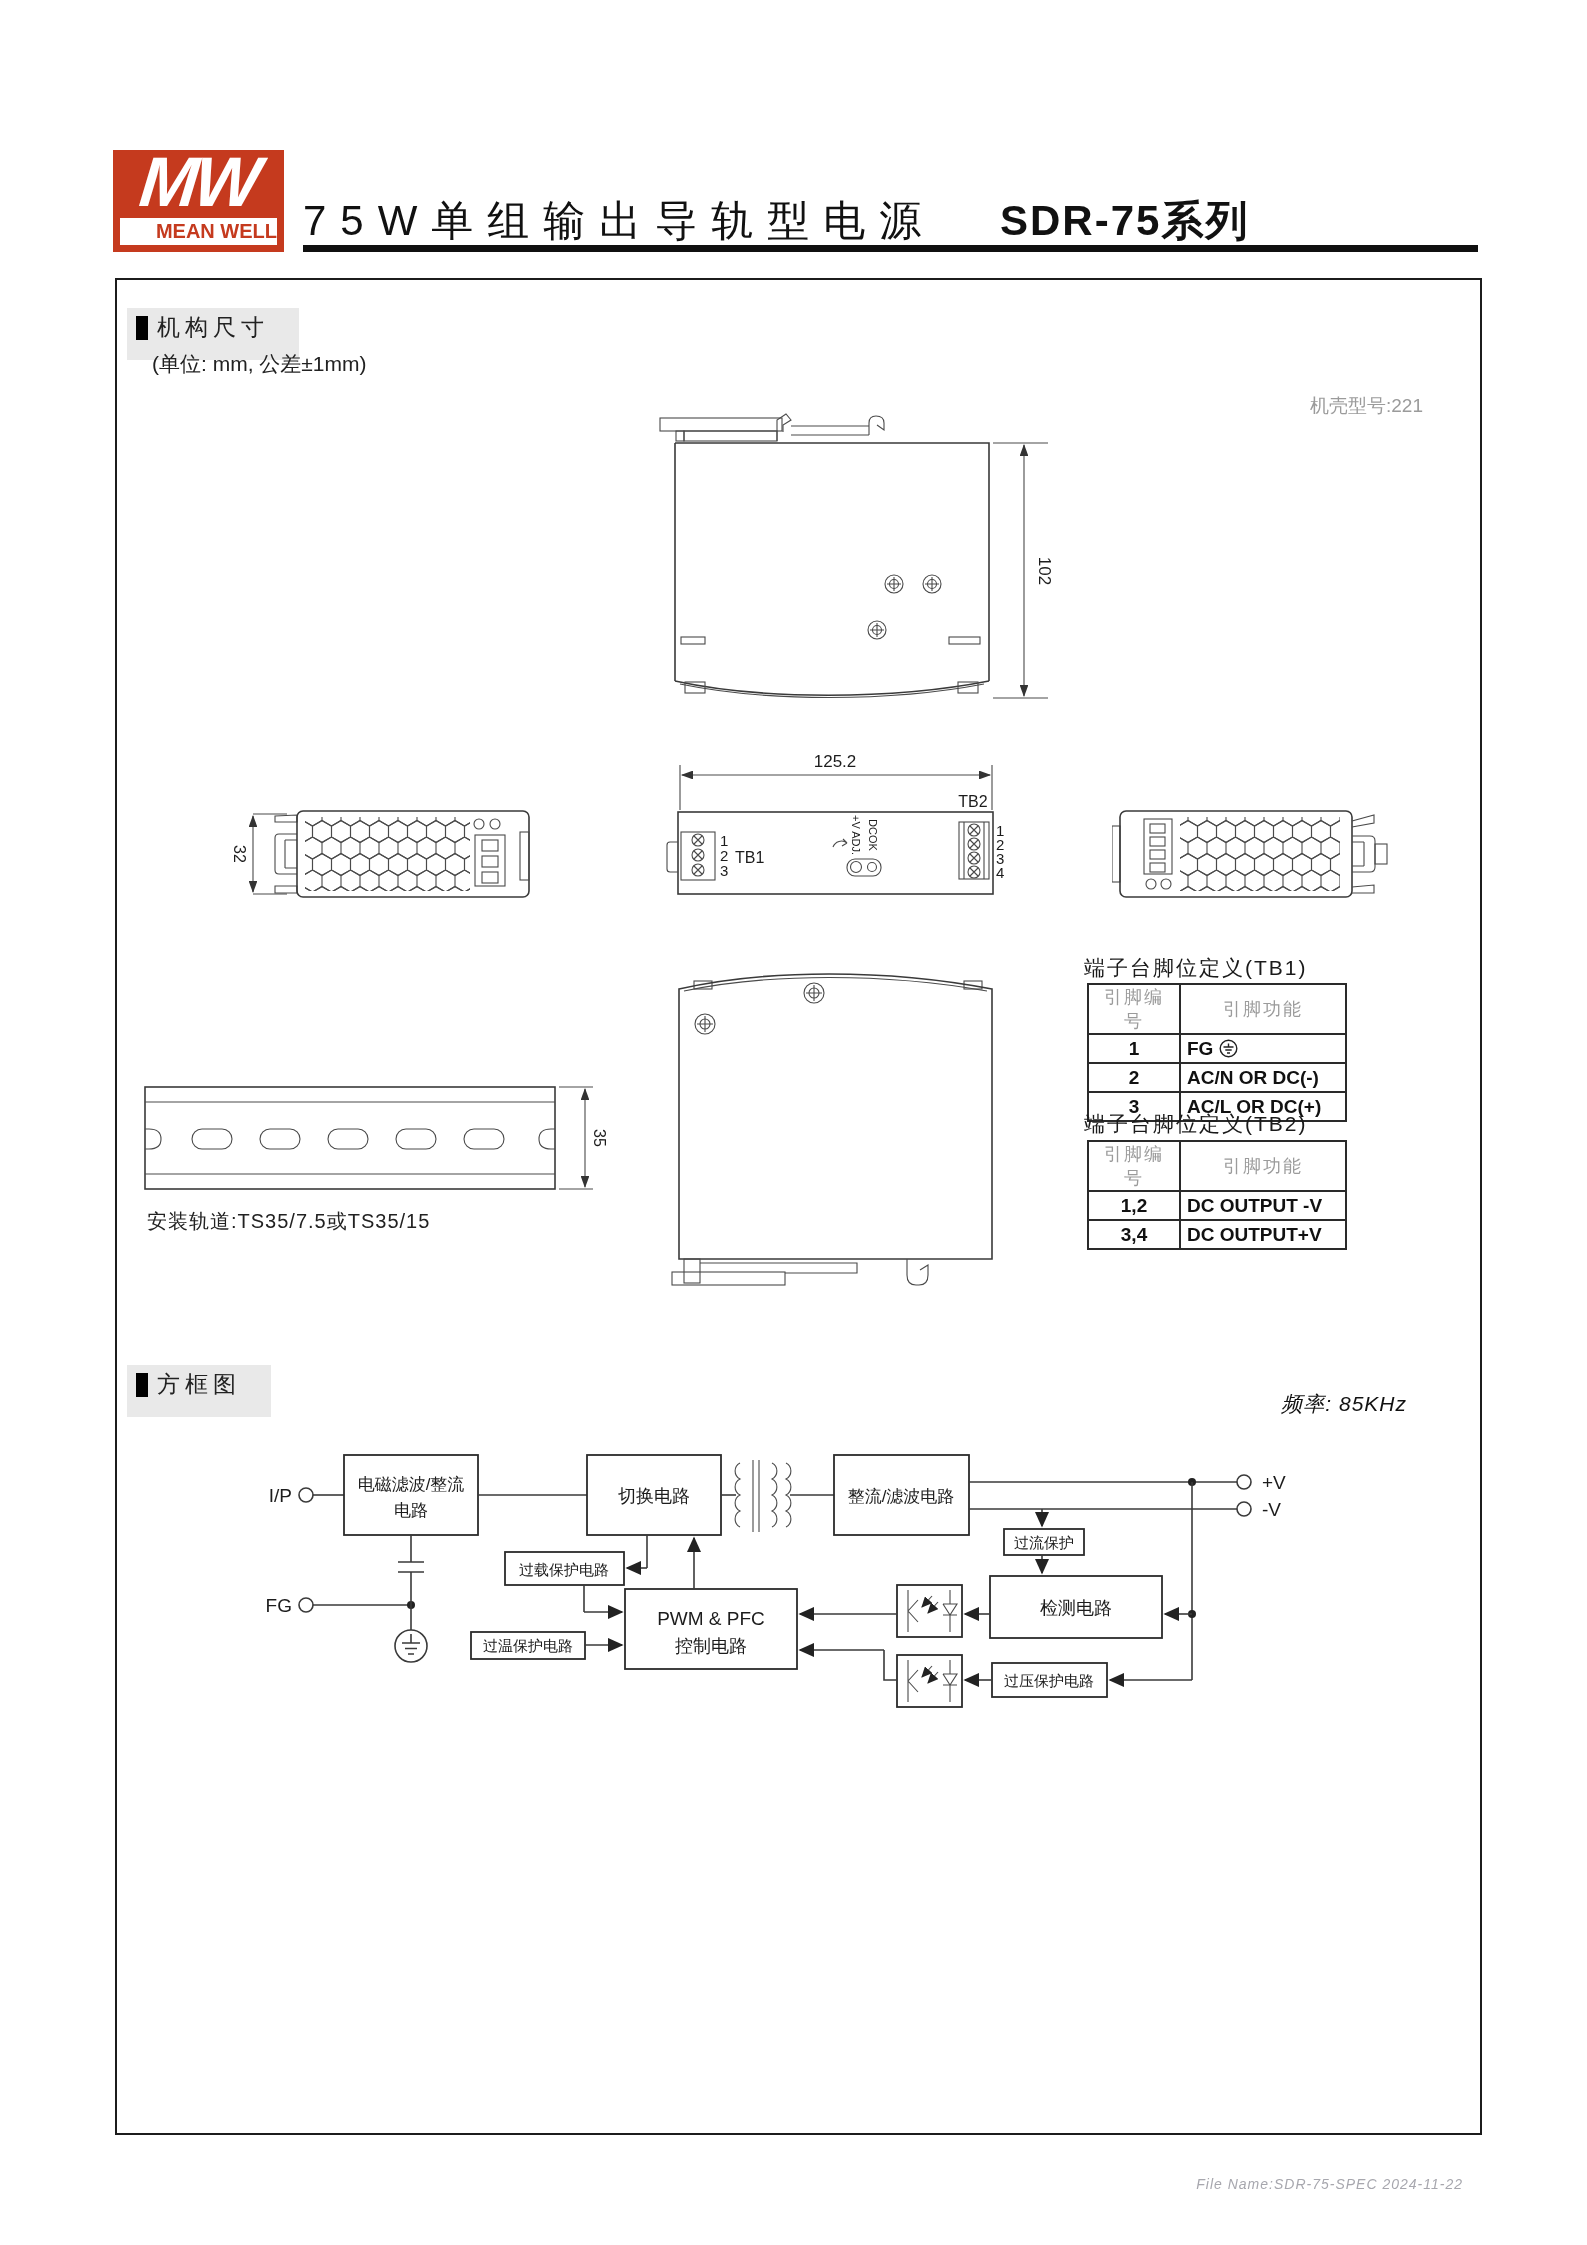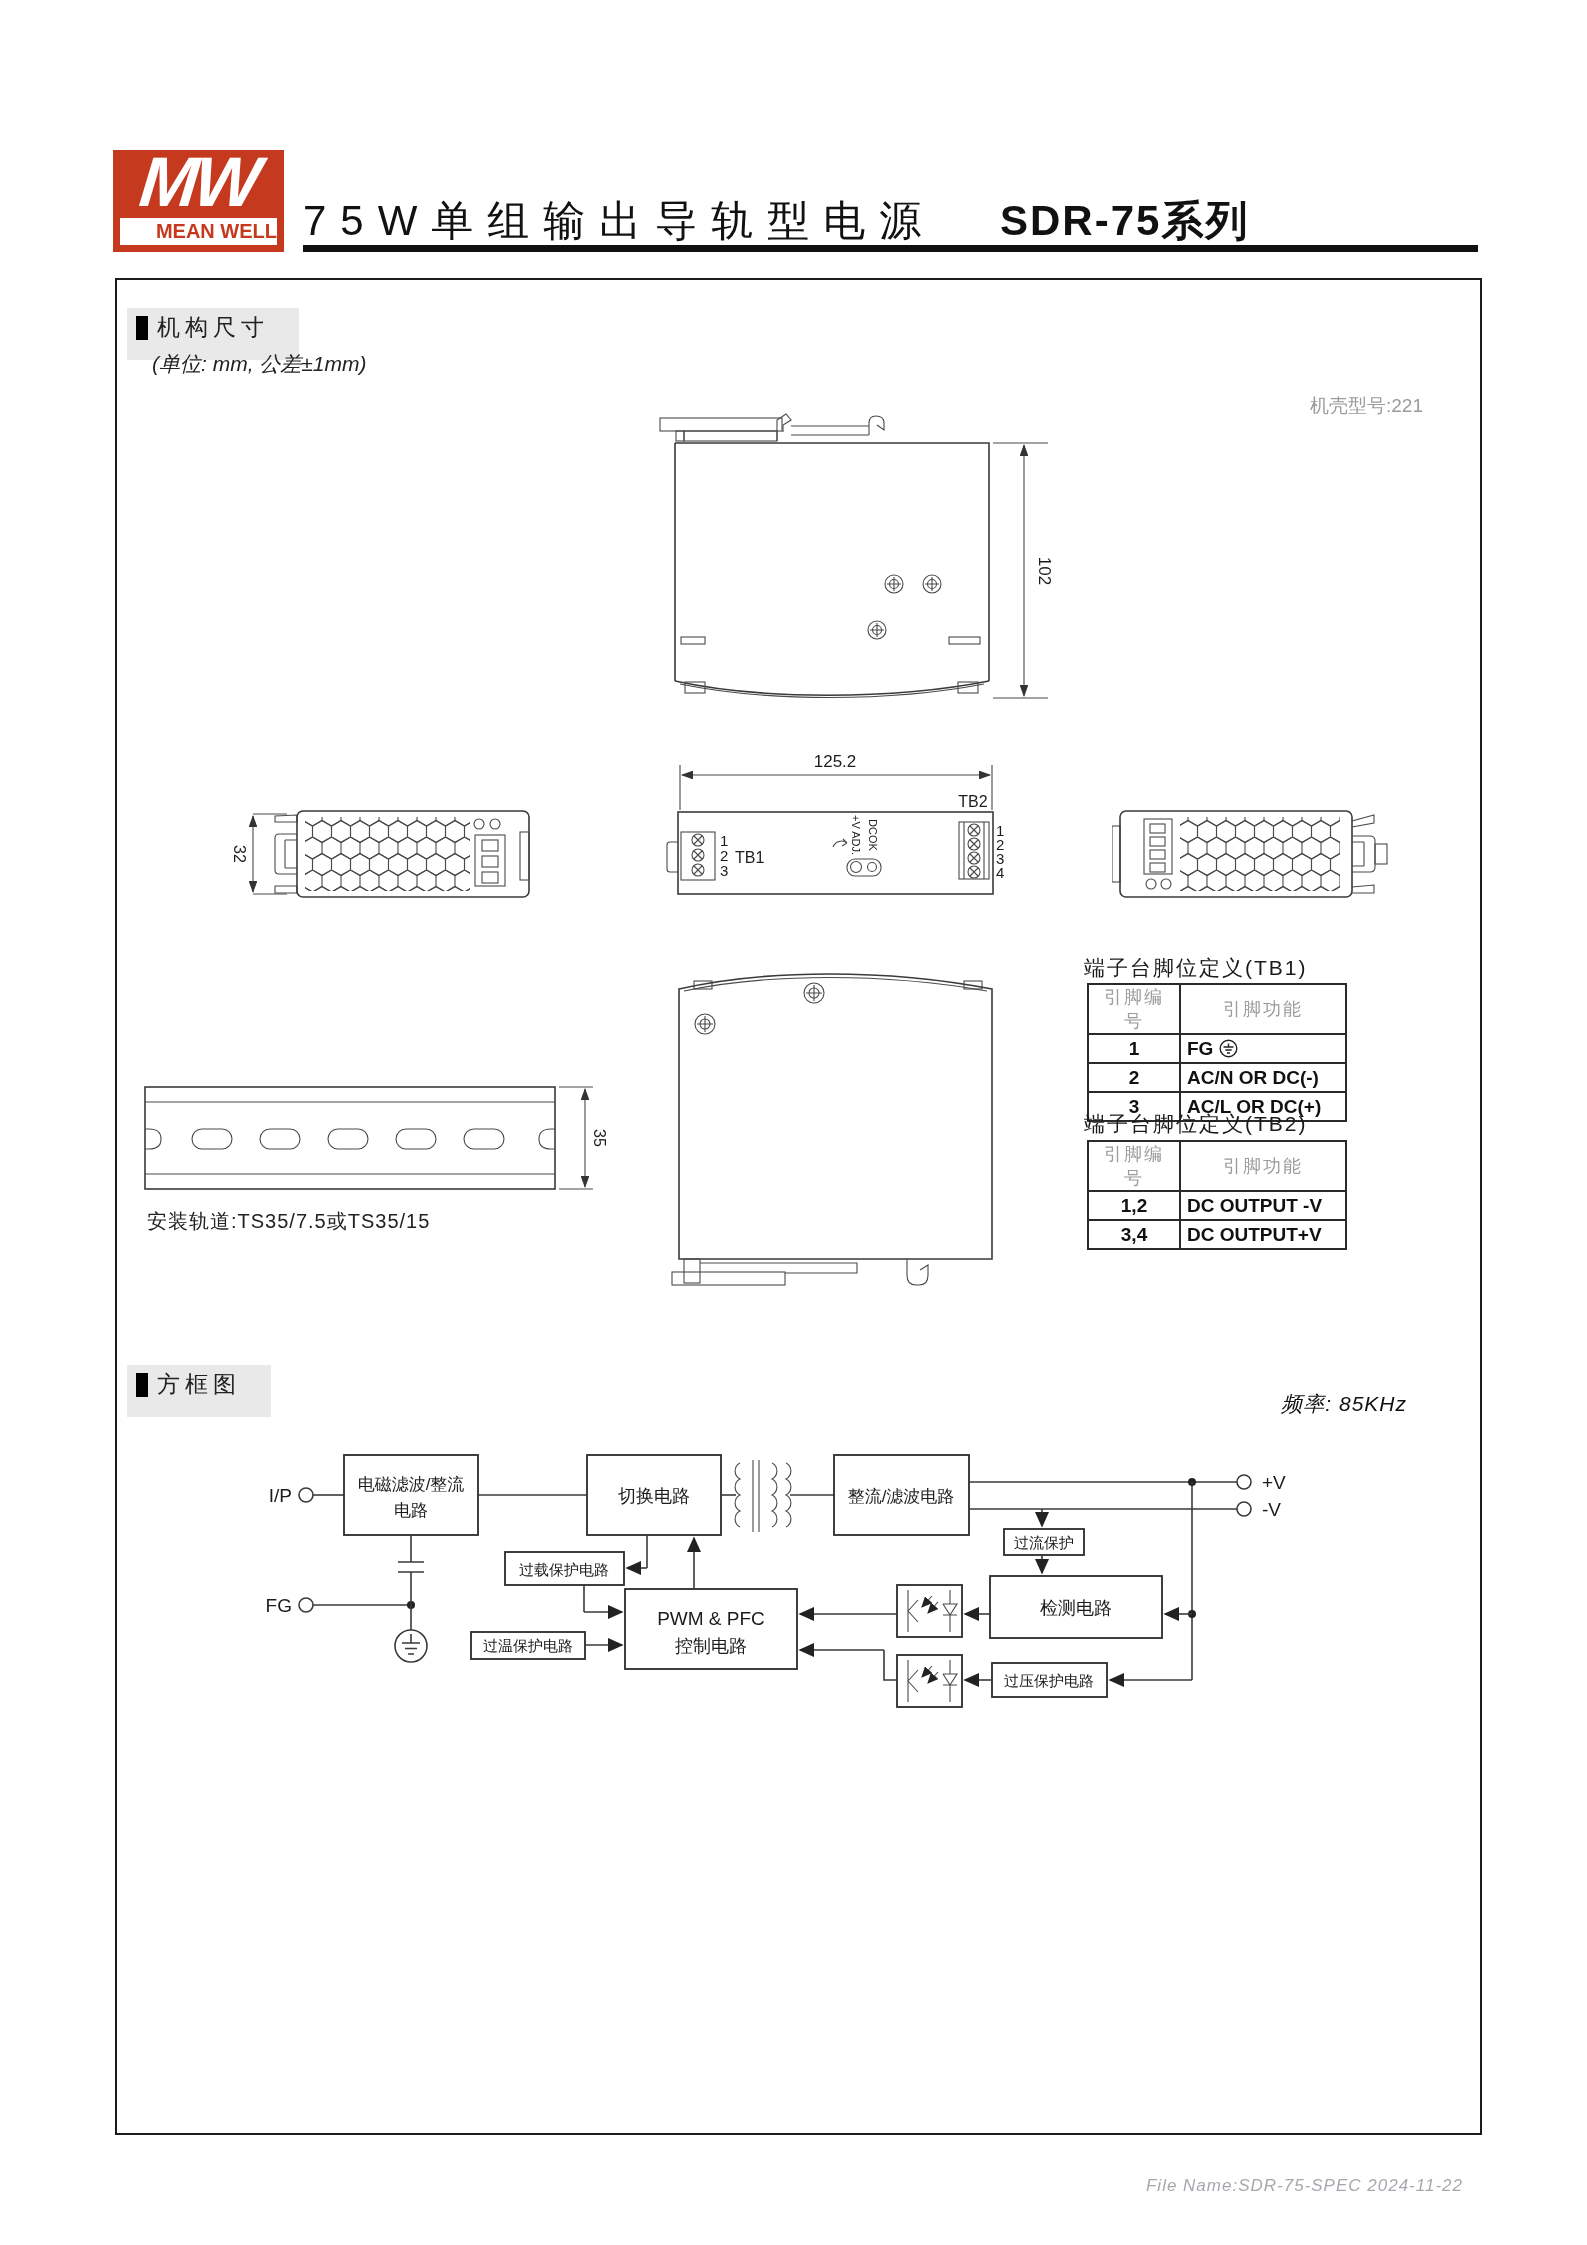--- a/index.html
+++ b/index.html
@@ -41,21 +41,21 @@
     height:27px;font-size:19px;}
   table.pin th{color:#9b9b9b;font-weight:normal;letter-spacing:2px;
     font-size:18px;}
   table.pin td.pin-no{width:78px;text-align:center;font-weight:bold;}
   table.pin td.pin-fn{width:152px;text-align:left;font-weight:bold;
     white-space:nowrap;}
   .fgcell{display:flex;align-items:center;gap:6px;}
 
   .rail-note{font-size:20px;letter-spacing:1px;color:#222;}
   .freq-note{font-size:21px;color:#111;letter-spacing:1px;text-align:right;font-style:italic;}
-  .footer-note{font-size:17px;font-style:italic;color:#a7a7ae;
+  .footer-note{font-size:14px;font-style:italic;color:#a7a7ae;
     letter-spacing:1px;white-space:nowrap;}
 
   svg{display:block;}
   svg text{font-family:"Liberation Sans","DejaVu Sans",sans-serif;fill:#1c1c1c;}
   .ln{stroke:#3a3a3a;stroke-width:1.6;fill:none;}
   .thin{stroke:#4a4a4a;stroke-width:1.1;fill:none;}
   .blk{stroke:#2b2b2b;stroke-width:1.8;fill:#fff;}
 </style>
 </head>
 <body>
@@ -67,21 +67,21 @@
 <div class="abs page-title">75W单组输出导轨型电源</div>
 <div class="abs series-title">SDR-75系列</div>
 <div class="abs header-rule"></div>
 
 <div class="abs frame">
 
   <div class="abs sec-head" style="left:10px;top:28px;">
     <span class="sec-marker"></span>
     <span>机构尺寸</span>
   </div>
-  <div class="abs note" style="left:35px;top:70px;font-style:italic;">(单位: mm, 公差±1mm)</div>
+  <div class="abs note" style="left:35px;top:70px;">(单位: mm, 公差±1mm)</div>
   <div class="abs note muted" style="left:1020px;top:70px;width:286px;text-align:right;font-size:19px;margin-top:43px;">机壳型号:221</div>
 
   <svg class="abs" style="left:535px;top:130px;" width="410" height="300" viewBox="0 0 410 300">
     <defs>
       <marker id="arrT" markerWidth="12" markerHeight="8" refX="10" refY="4" orient="auto-start-reverse">
         <path d="M0,0 L11,4 L0,8 Z" fill="#333"></path>
       </marker>
     </defs>
 
     <rect class="thin" x="8" y="8" width="122" height="13"></rect>

